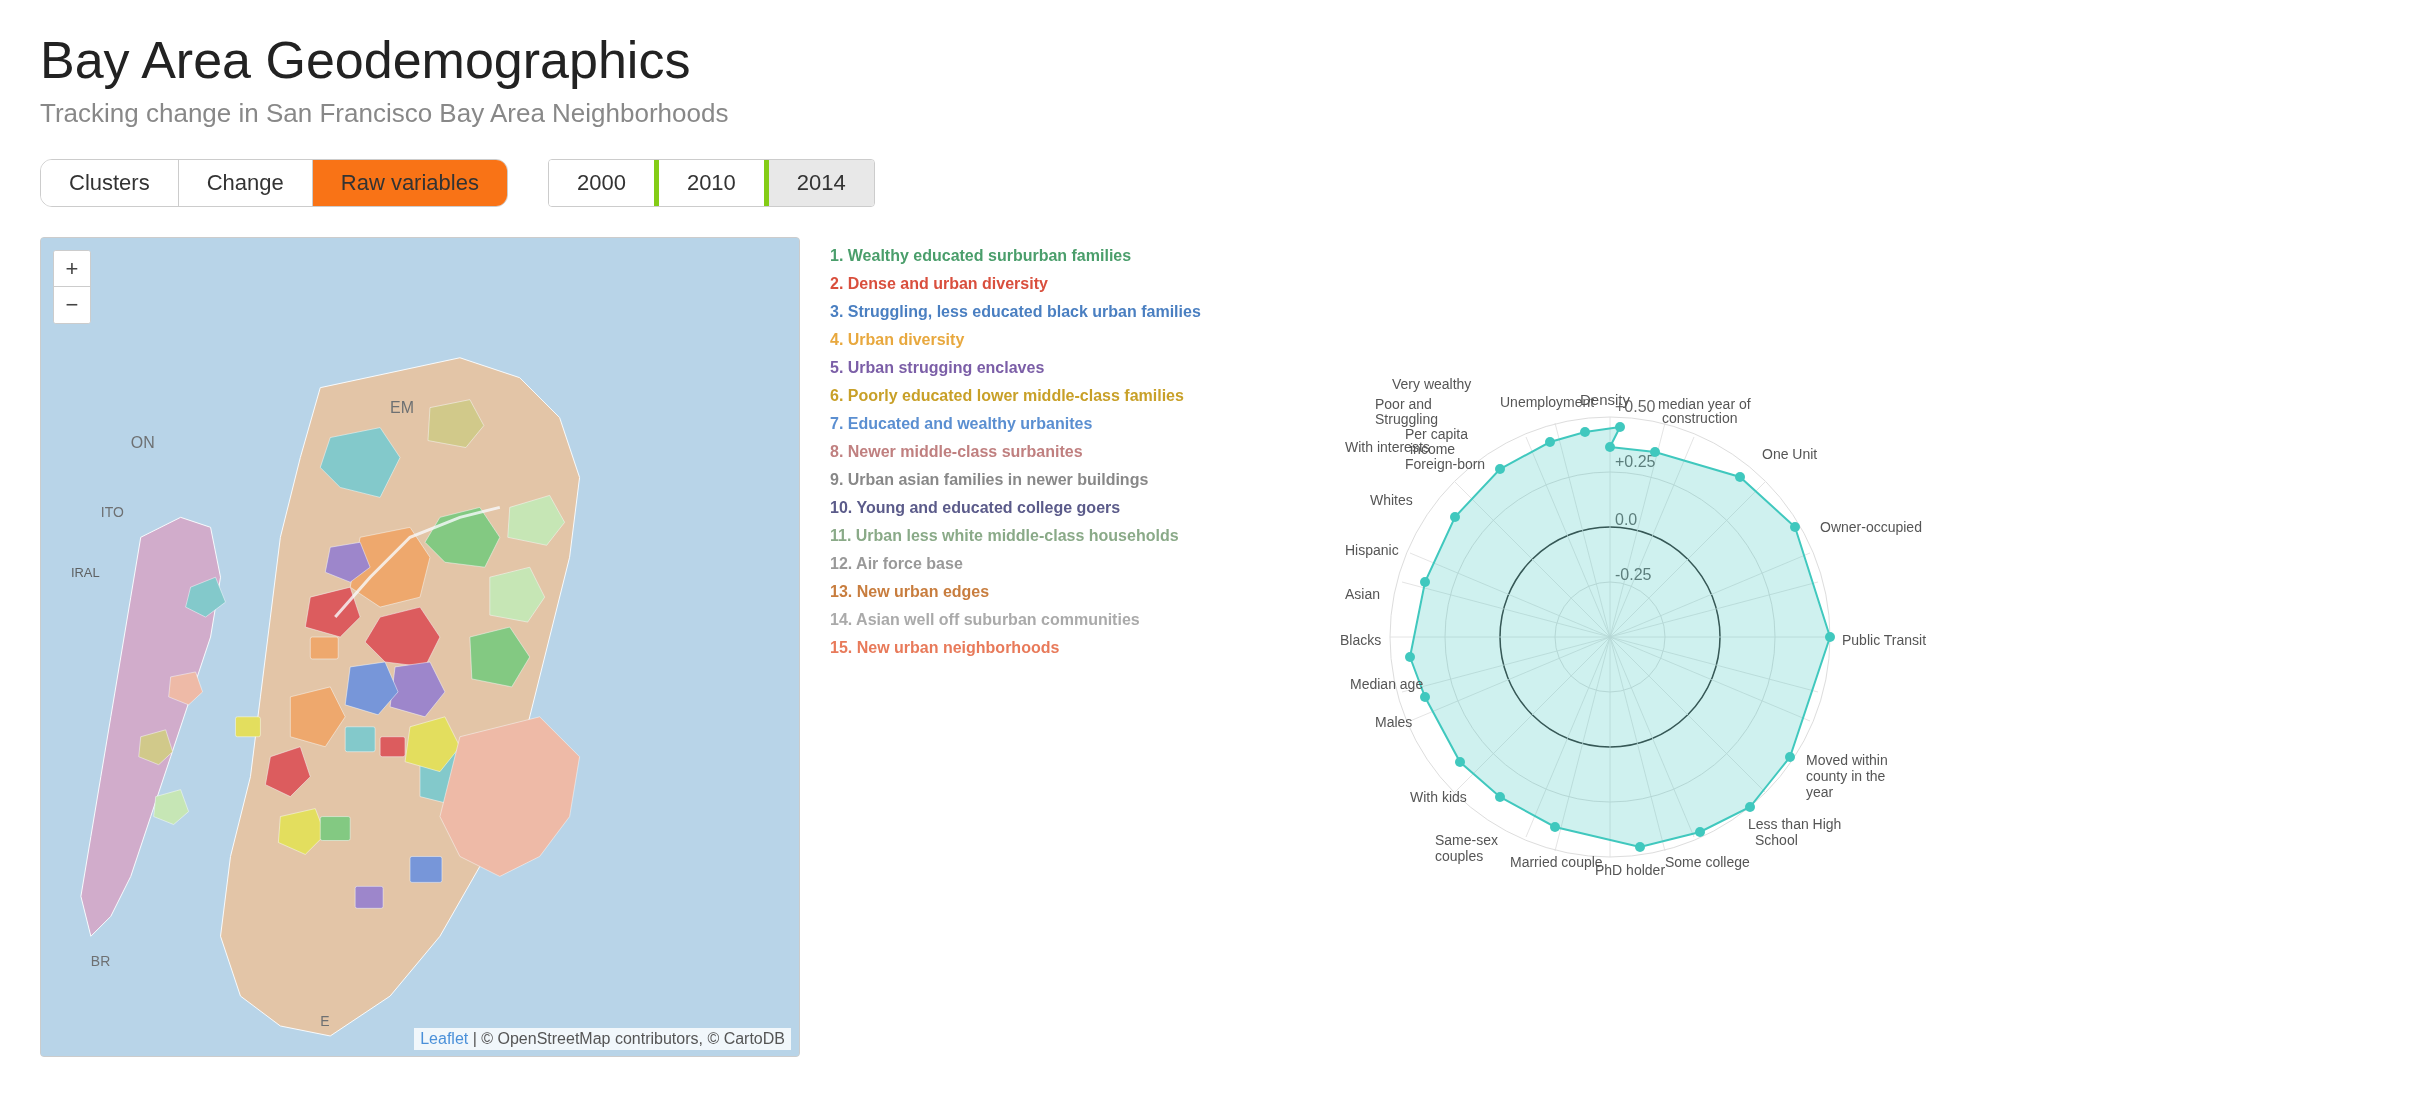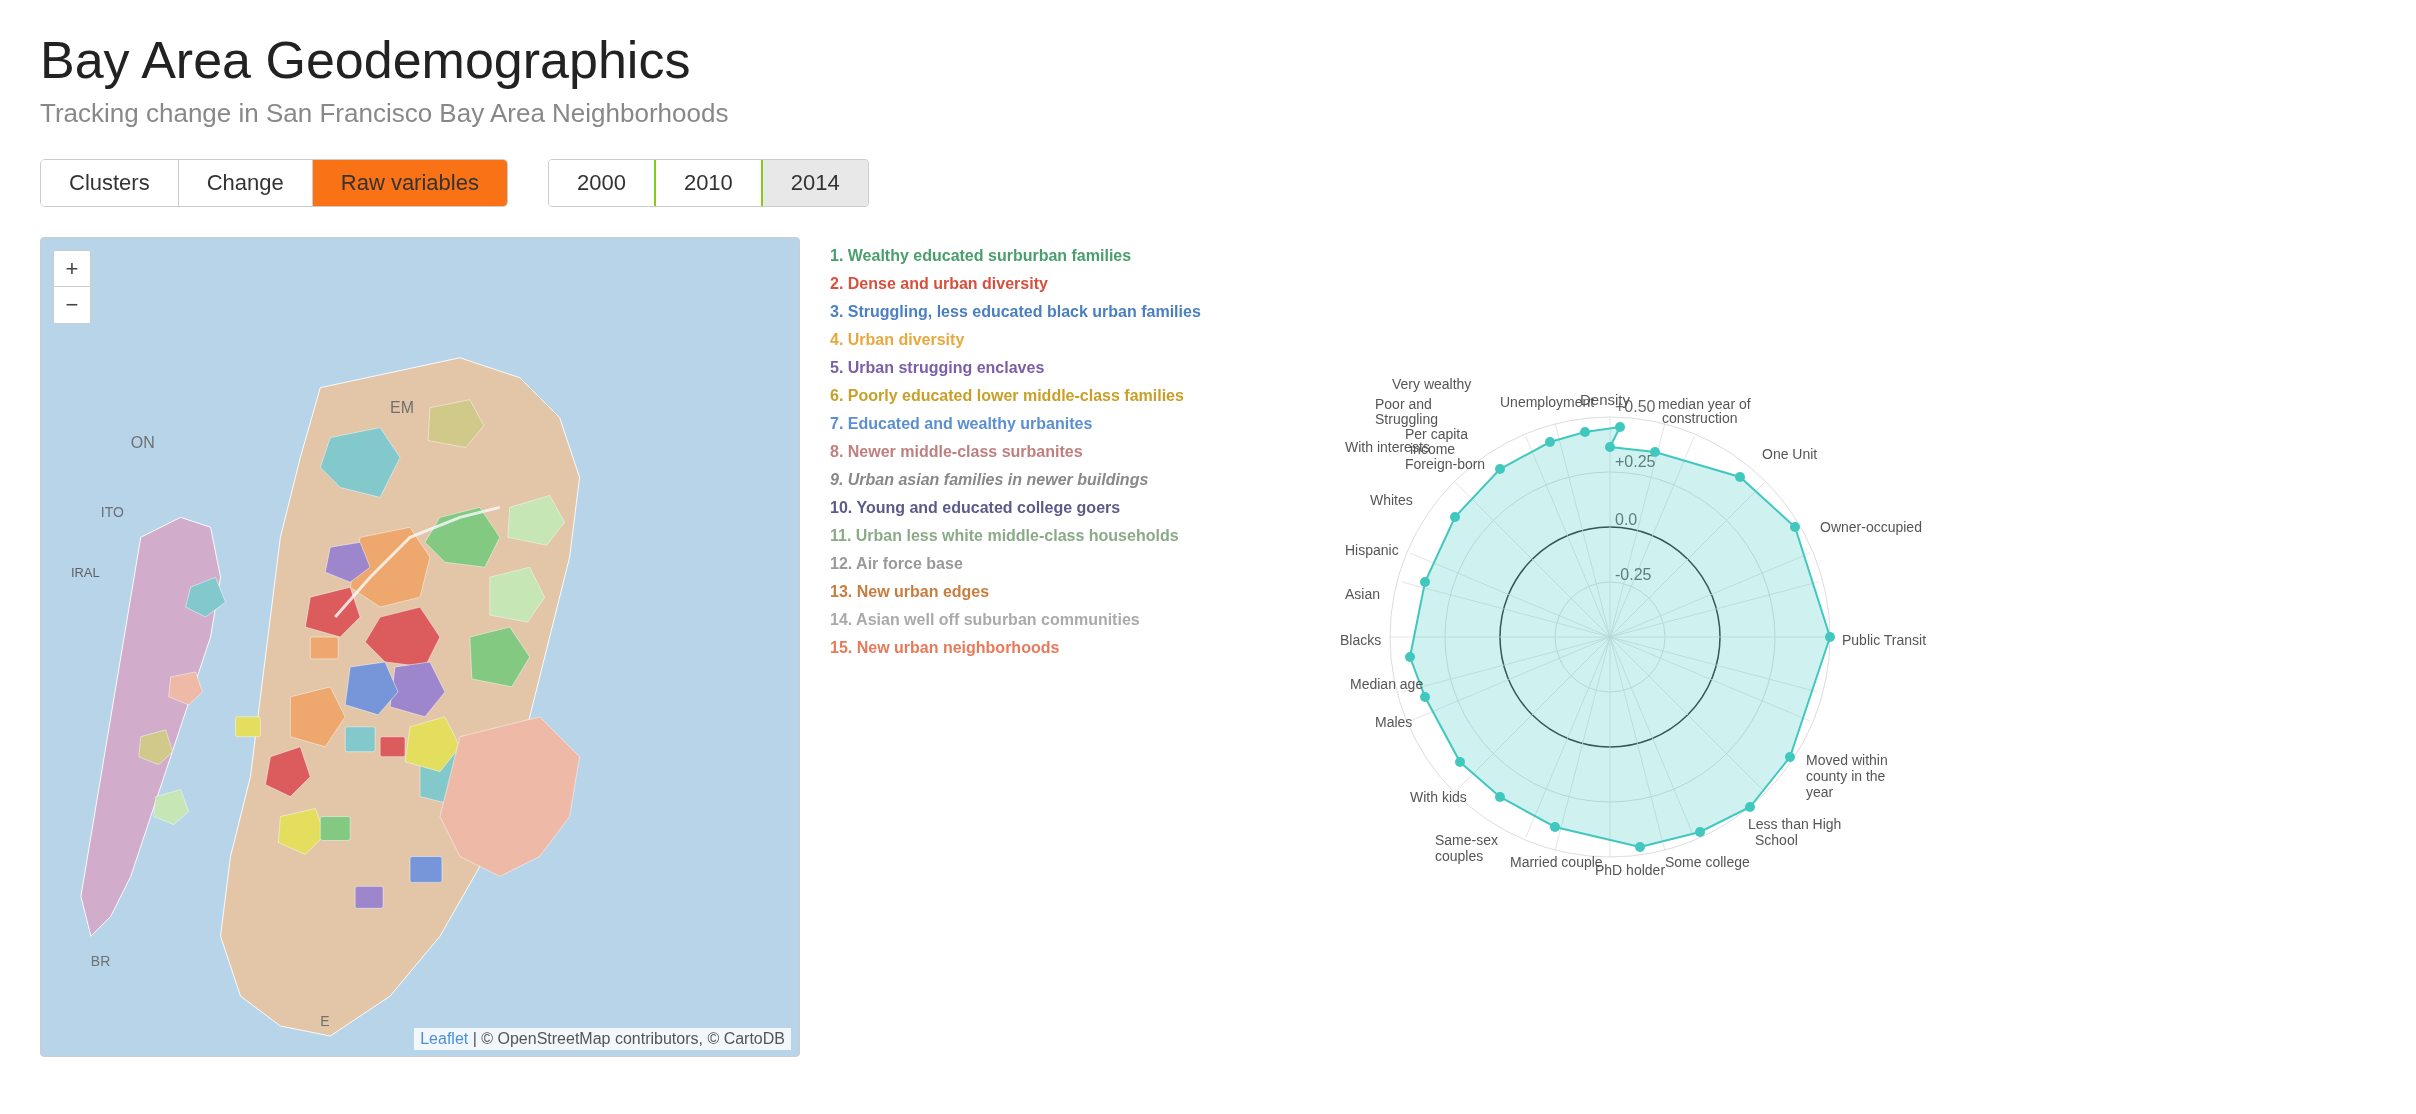--- a/index.html
+++ b/index.html
@@ -26,21 +26,21 @@
     }
     .toolbar {
       display: flex;
       align-items: center;
       gap: 0;
       margin-bottom: 30px;
     }
     .tab-group {
       display: flex;
       border: 1px solid #ccc;
-      border-radius: 5px;
+      border-radius: 12px;
       overflow: hidden;
       margin-right: 40px;
     }
     .tab-btn {
       padding: 10px 28px;
       font-size: 22px;
       background: #fff;
       border: none;
       border-right: 1px solid #ccc;
       cursor: pointer;
@@ -54,21 +54,21 @@
       display: flex;
       border: 1px solid #ccc;
       border-radius: 4px;
       overflow: hidden;
     }
     .year-btn {
       padding: 10px 28px;
       font-size: 22px;
       background: #fff;
       border: none;
-      border-right: 2px solid #84cc16;
+      border-right: 5px solid #84cc16;
       cursor: pointer;
       color: #333;
     }
     .year-btn:last-child { border-right: none; }
     .year-btn.active {
       background: #e8e8e8;
     }
     .main-content {
       display: flex;
       gap: 30px;
@@ -250,21 +250,21 @@
 
         <div class="legend">
           <div class="legend-item" style="color:#4a9e6b;">1. Wealthy educated surburban families</div>
           <div class="legend-item" style="color:#d94f3d;">2. Dense and urban diversity</div>
           <div class="legend-item" style="color:#4a7fc1;">3. Struggling, less educated black urban families</div>
           <div class="legend-item" style="color:#e8a83e;">4. Urban diversity</div>
           <div class="legend-item" style="color:#7b5ea7;">5. Urban strugging enclaves</div>
           <div class="legend-item" style="color:#c8a028;">6. Poorly educated lower middle-class families</div>
           <div class="legend-item" style="color:#5b8fd1;">7. Educated and wealthy urbanites</div>
           <div class="legend-item" style="color:#c08080;">8. Newer middle-class surbanites</div>
-          <div class="legend-item" style="color:#888888;font-style:italic;">9. Urban asian families in newer buildings</div>
+          <div class="legend-item" style="color:#888888;">9. Urban asian families in newer buildings</div>
           <div class="legend-item" style="color:#5b5b8a;">10. Young and educated college goers</div>
           <div class="legend-item" style="color:#8aaa88;">11. Urban less white middle-class households</div>
           <div class="legend-item" style="color:#999999;">12. Air force base</div>
           <div class="legend-item" style="color:#c87d3e;">13. New urban edges</div>
           <div class="legend-item" style="color:#aaaaaa;">14. Asian well off suburban communities</div>
           <div class="legend-item" style="color:#e87a5a;">15. New urban neighborhoods</div>
         </div>
 
         <div class="radar-container">
           <svg class="radar-svg" viewBox="0 0 680 780" xmlns="http://www.w3.org/2000/svg">

